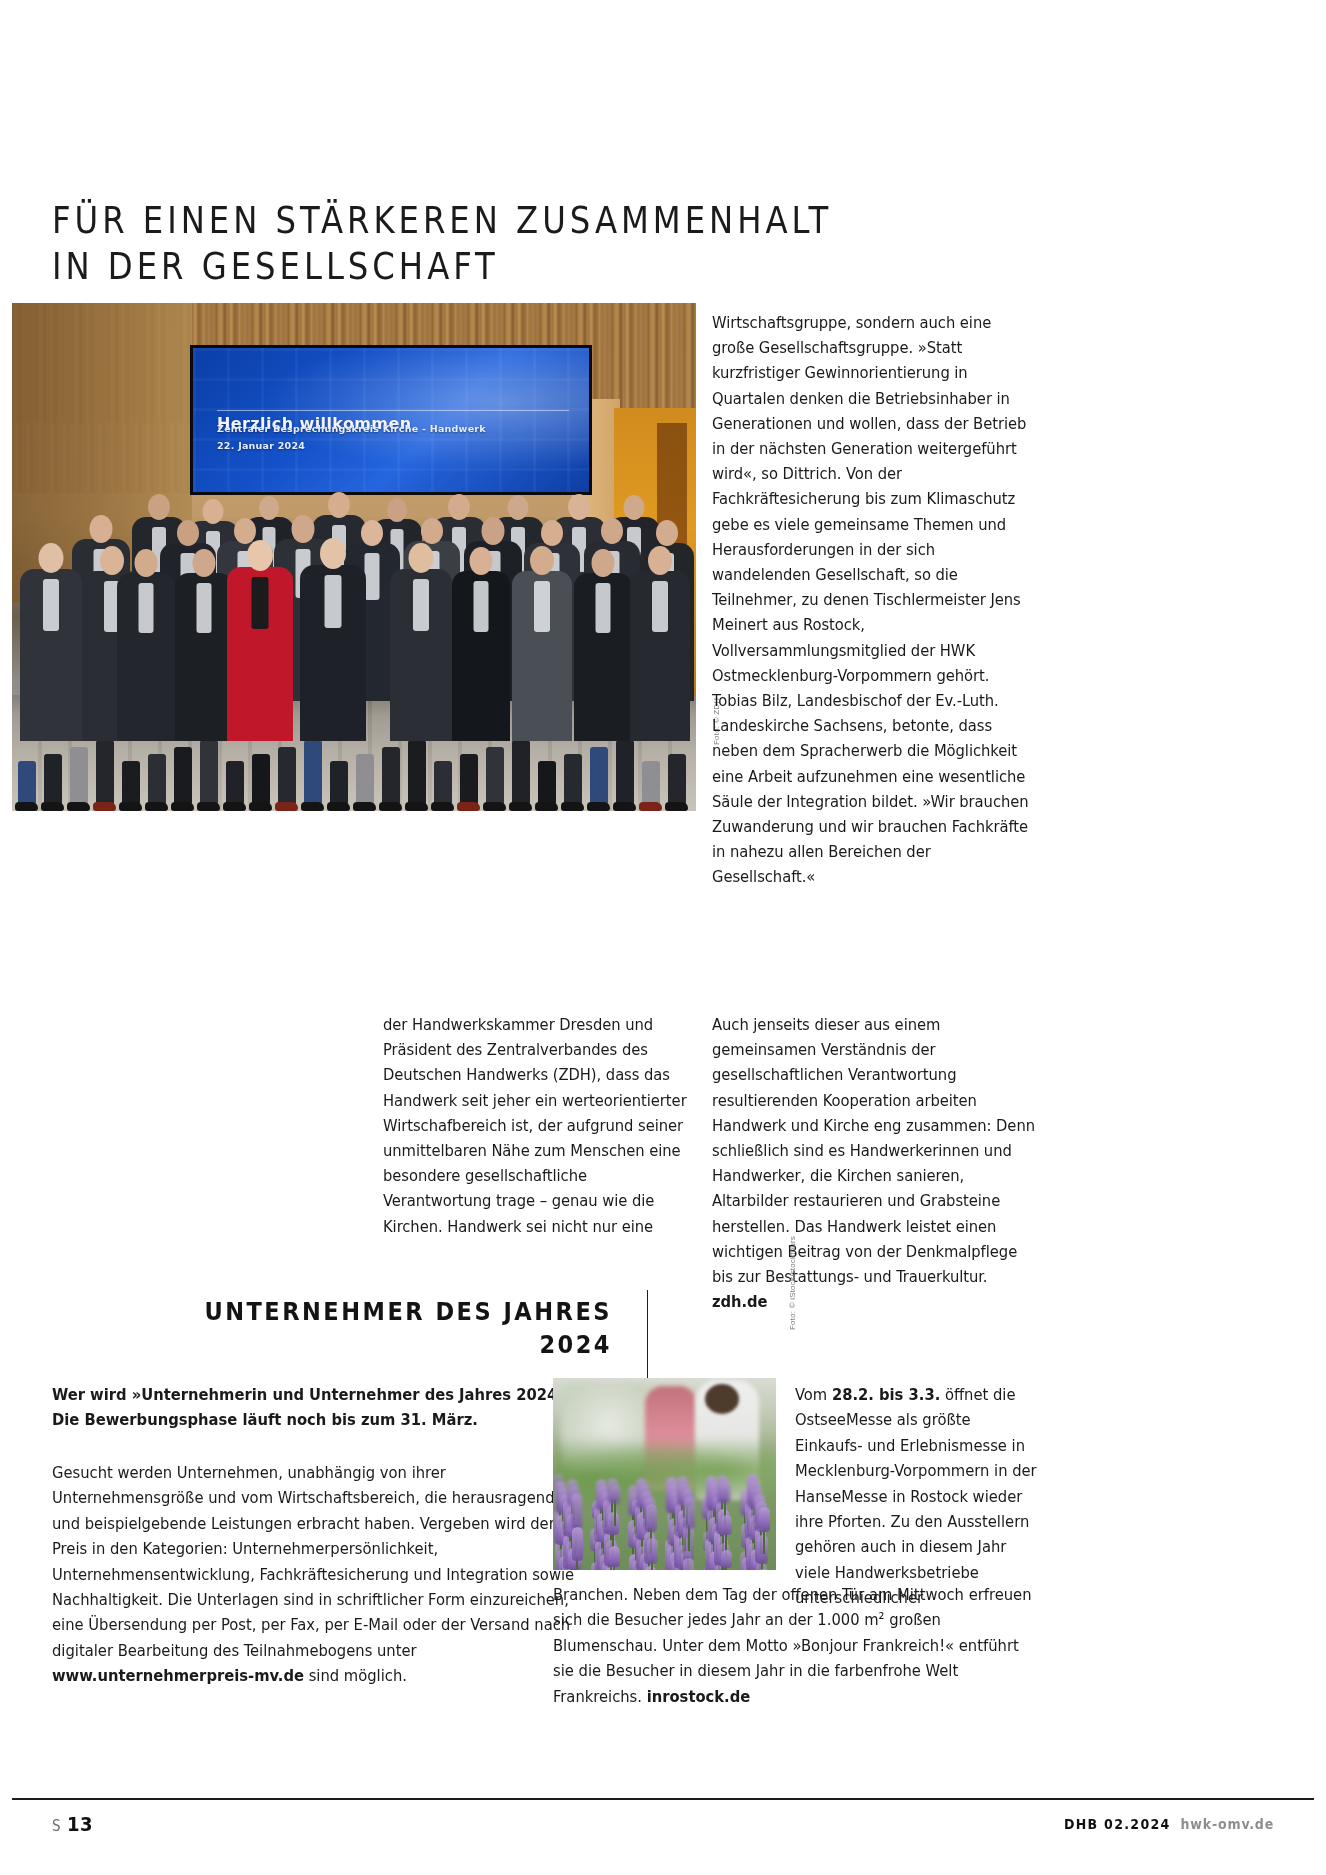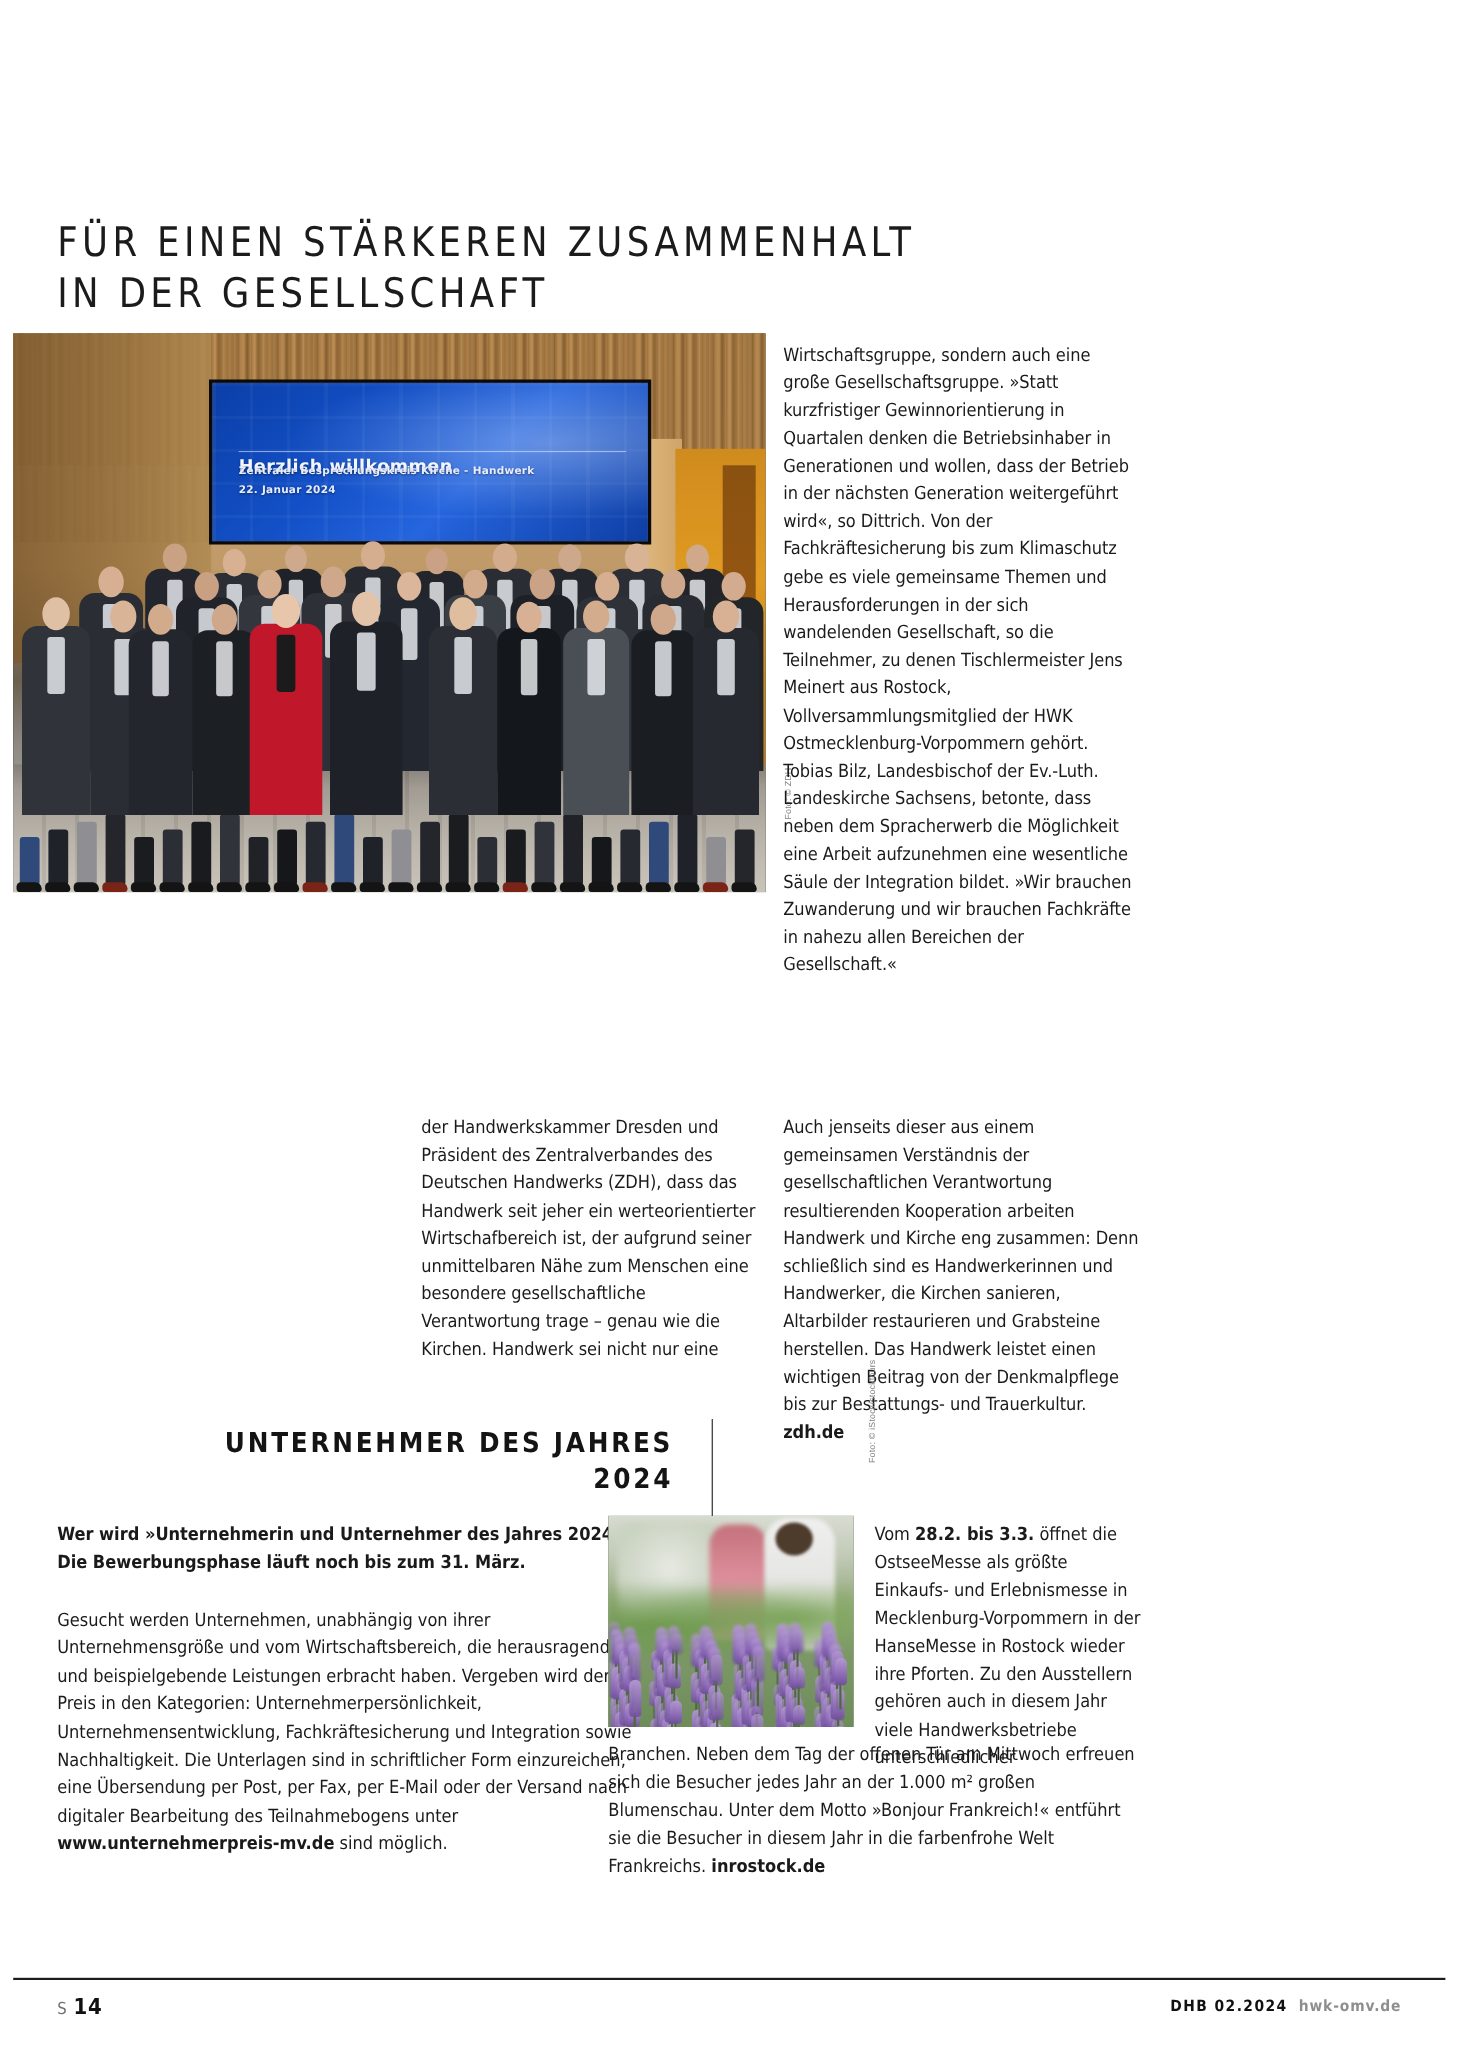--- a/index.html
+++ b/index.html
@@ -844,19 +844,19 @@
     <p><span>Vom </span><b>28.2. bis 3.3.</b><span> öffnet die OstseeMesse als größte Einkaufs- und Erlebnismesse in Mecklenburg-Vorpommern in der HanseMesse in Rostock wieder ihre Pforten. Zu den Ausstellern gehören auch in diesem Jahr viele Handwerksbetriebe unterschiedlicher</span></p>
   </div>
 
   <div class="block" id="ostsee-text-bottom">
     <p><span>Branchen. Neben dem Tag der offenen Tür am Mittwoch erfreuen sich die Besucher jedes Jahr an der 1.000 m² großen Blumenschau. Unter dem Motto »Bonjour Frankreich!« entführt sie die Besucher in diesem Jahr in die farbenfrohe Welt Frankreichs.</span> <b class="src-inline">inrostock.de</b></p>
   </div>
 
   <div class="footer-rule"></div>
   <div class="footer-left">
     <span>S</span>
-    <b>14</b>
+    <b>13</b>
   </div>
   <div class="footer-right">
     <span>DHB 02.2024</span><span class="muted">hwk-omv.de</span>
   </div>
 
 </div>
 
 </body></html>

